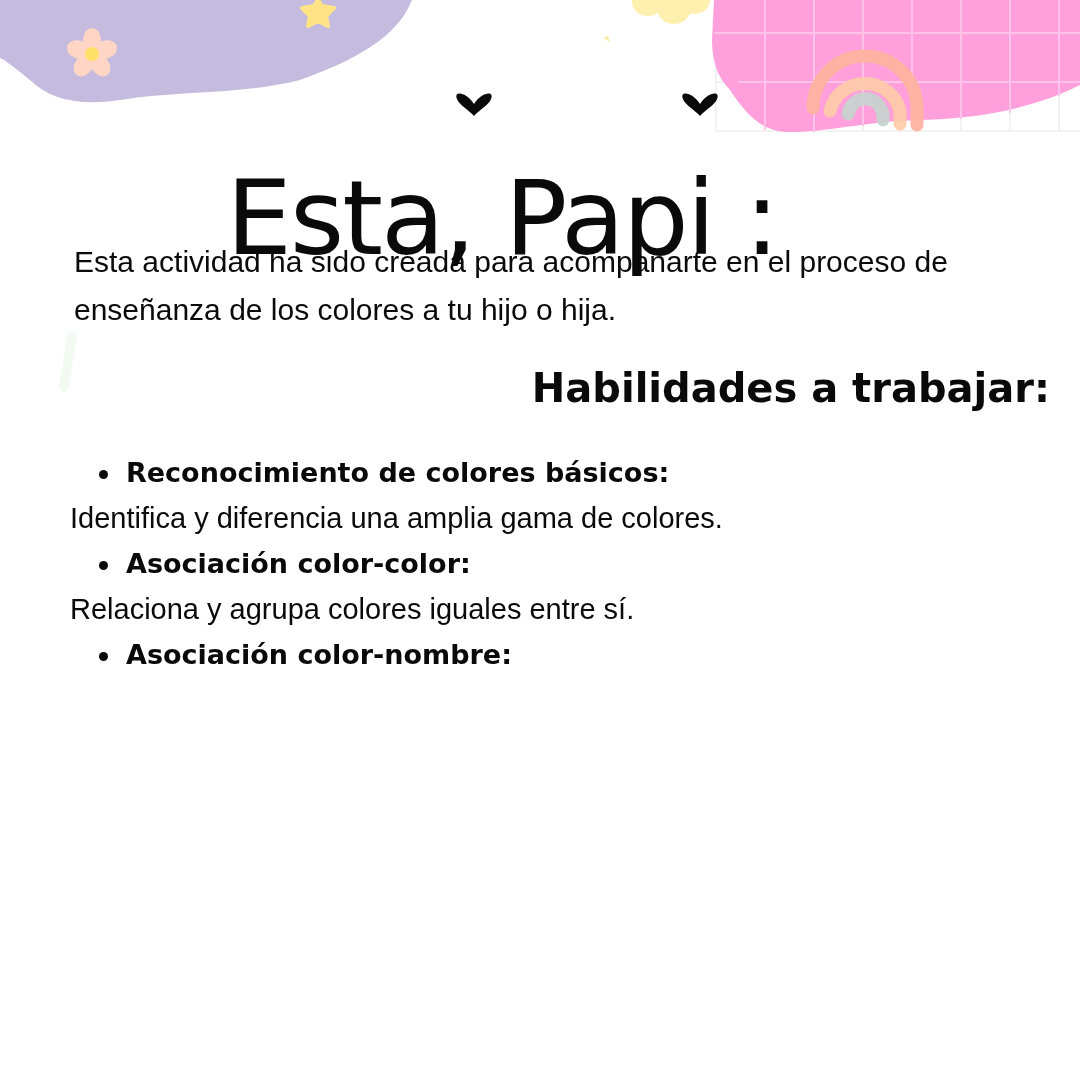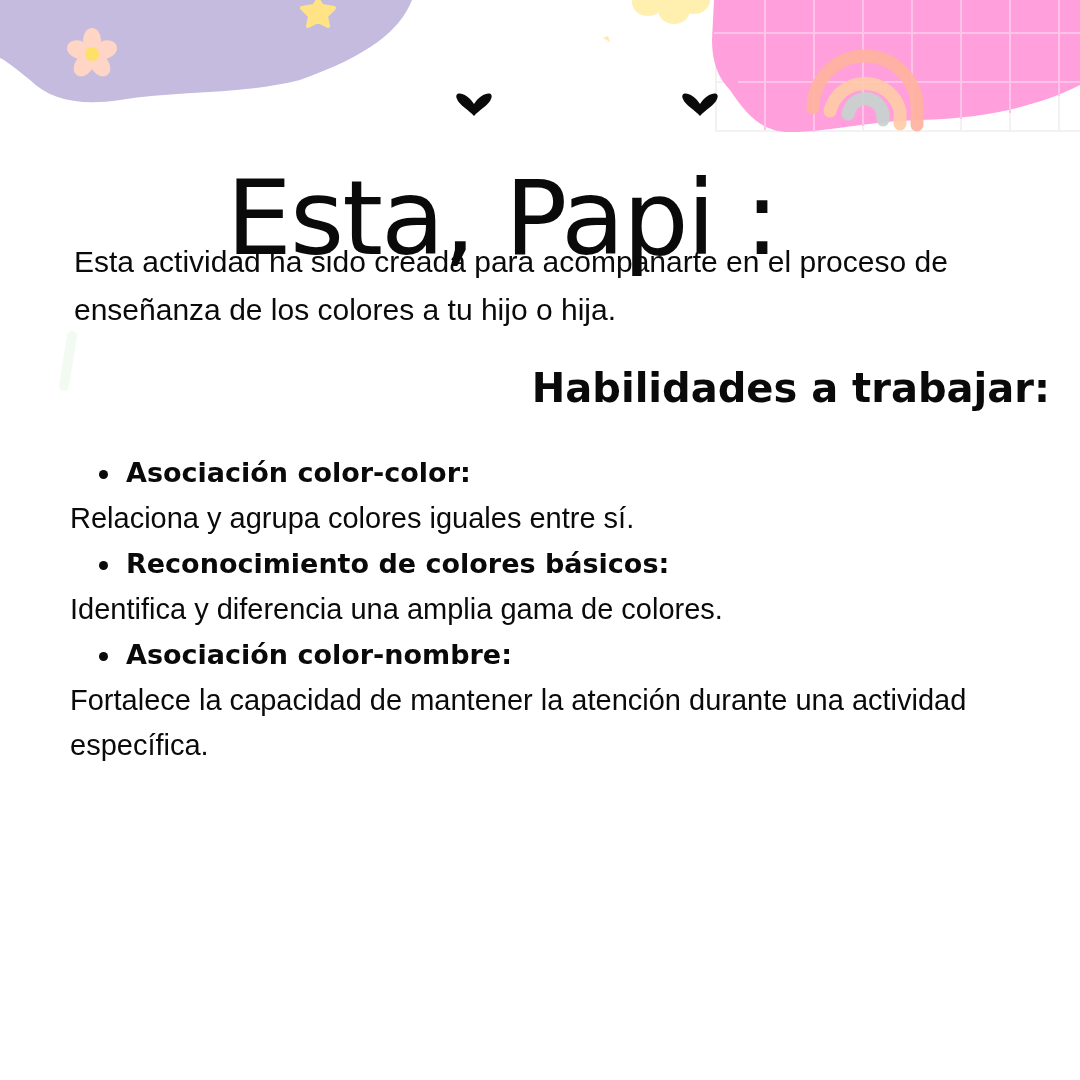--- a/index.html
+++ b/index.html
@@ -115,28 +115,27 @@
 </svg>
 
 <h1 class="title">Esta, Papi :</h1>
 
 <p class="intro" style="margin:12px">Esta actividad ha sido creada para acompañarte en el proceso de enseñanza de los colores a tu hijo o hija.</p>
 
 <h2 class="subtitle" style="margin:0">Habilidades a trabajar:</h2>
 
 <div class="skills">
   <div>
+    <div class="skill-title">Reconocimiento de colores básicos:</div>
+    <div class="skill-desc">Identifica y diferencia una amplia gama de colores.</div>
+  </div>
+  <div>
     <div class="skill-title">Asociación color-color:</div>
     <div class="skill-desc">Relaciona y agrupa colores iguales entre sí.</div>
-  </div>
-  <div>
-    <div class="skill-title">Reconocimiento de colores básicos:</div>
-    <div class="skill-desc">Identifica y diferencia una amplia gama de colores.</div>
   </div>
   <div>
     <div class="skill-title">Asociación color-nombre:</div>
   </div>
   <div>
   </div>
   <div>
-    <div class="skill-desc">Fortalece la capacidad de mantener la atención durante una actividad específica.</div>
   </div>
 </div>
 
 </body></html>

